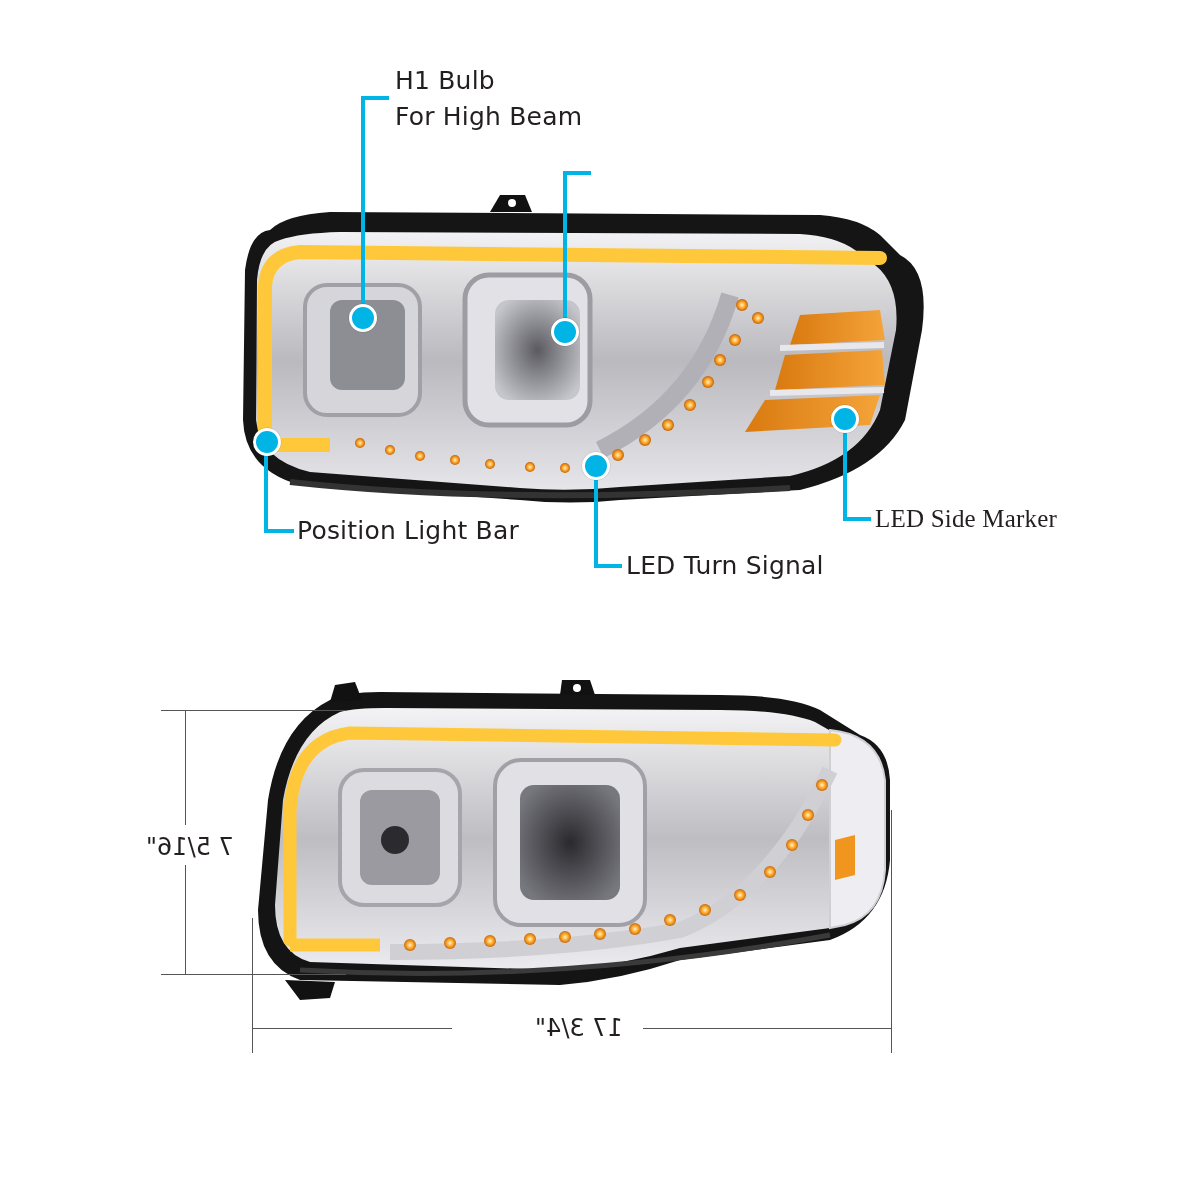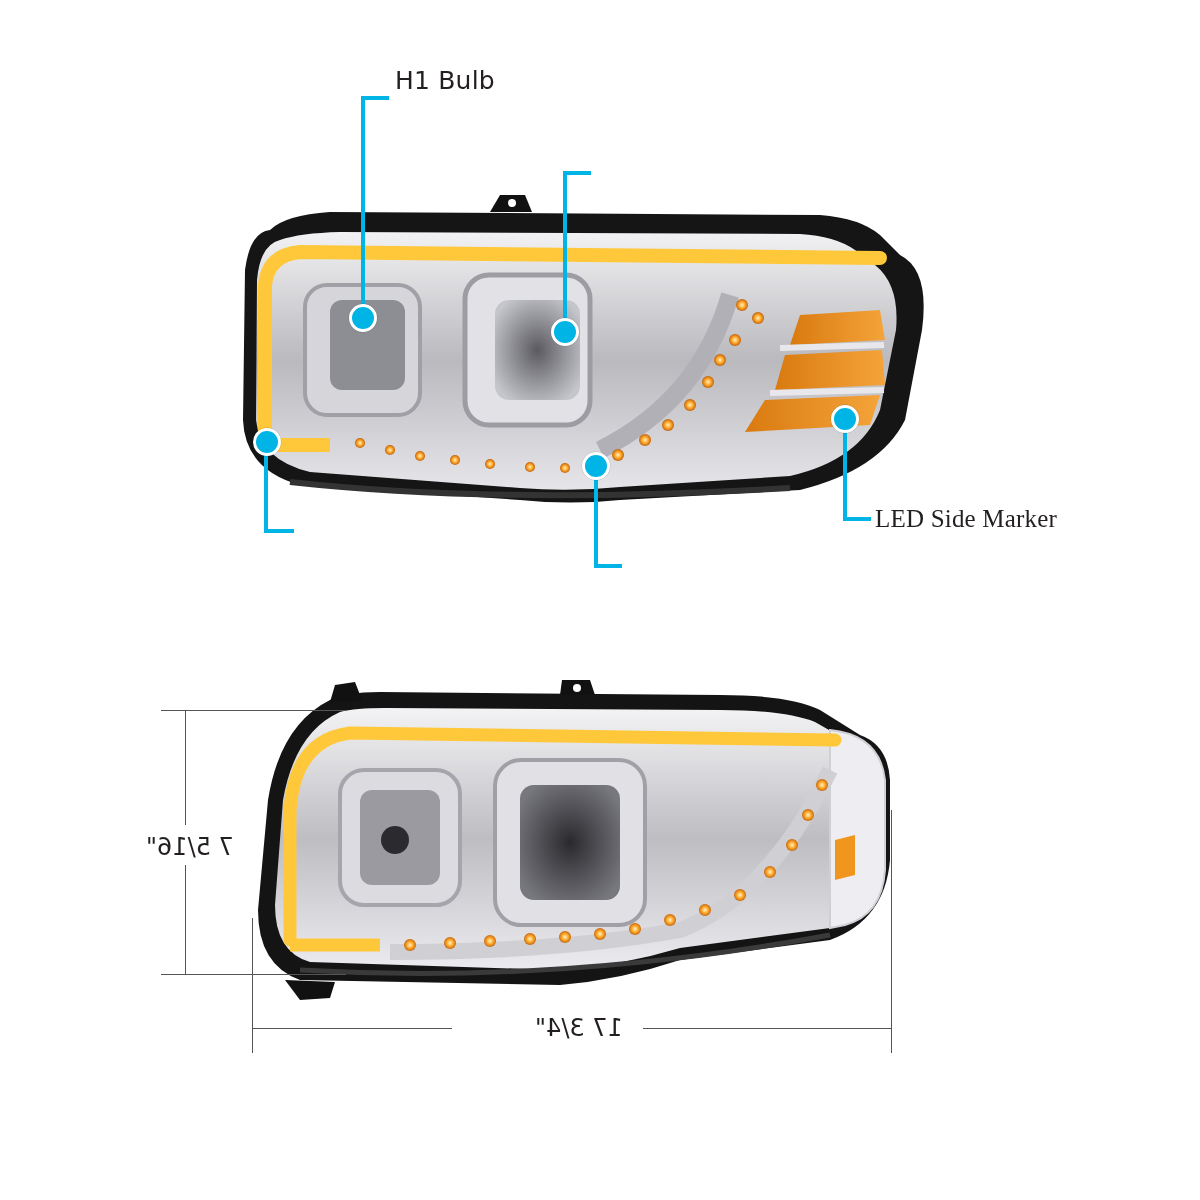--- a/index.html
+++ b/index.html
@@ -80,33 +80,36 @@
     <path d="M780 348 L884 345 M770 393 L884 390" stroke="#e8e8ec" stroke-width="6"></path>
 
     <path d="M290 482 Q500 505 790 488" fill="none" stroke="#333" stroke-width="6"></path>
   </svg>
 
   <div class="cline" style="left:361px;top:96px;width:4px;height:220px;"></div>
   <div class="cline" style="left:361px;top:96px;width:28px;height:4px;"></div>
   <div class="dot" style="left:349px;top:304px;"></div>
   <div class="label" style="left:395px;top:63px;">
     <div>H1 Bulb</div>
+    <div>For High Beam</div>
   </div>
 
   <div class="cline" style="left:563px;top:171px;width:4px;height:155px;"></div>
   <div class="cline" style="left:563px;top:171px;width:28px;height:4px;"></div>
   <div class="dot" style="left:551px;top:318px;"></div>
 
   <div class="cline" style="left:264px;top:445px;width:4px;height:87px;"></div>
   <div class="cline" style="left:264px;top:529px;width:30px;height:4px;"></div>
   <div class="dot" style="left:253px;top:428px;"></div>
+  <div class="label" style="left:297px;top:513px;">Position Light Bar</div>
 
   <div class="cline" style="left:594px;top:470px;width:4px;height:97px;"></div>
   <div class="cline" style="left:594px;top:564px;width:28px;height:4px;"></div>
   <div class="dot" style="left:582px;top:452px;"></div>
+  <div class="label" style="left:626px;top:548px;">LED Turn Signal</div>
 
   <div class="cline" style="left:843px;top:430px;width:4px;height:90px;"></div>
   <div class="cline" style="left:843px;top:517px;width:28px;height:4px;"></div>
   <div class="dot" style="left:831px;top:405px;"></div>
   <div class="label" style="left:875px;top:501px;font-family:Liberation Serif, serif;">LED Side Marker</div>
 </div>
 
 <div class="abs" style="left:0;top:640px;width:1200px;height:560px;">
   <svg width="1200" height="560" style="left:0;top:0;">
     <defs>

